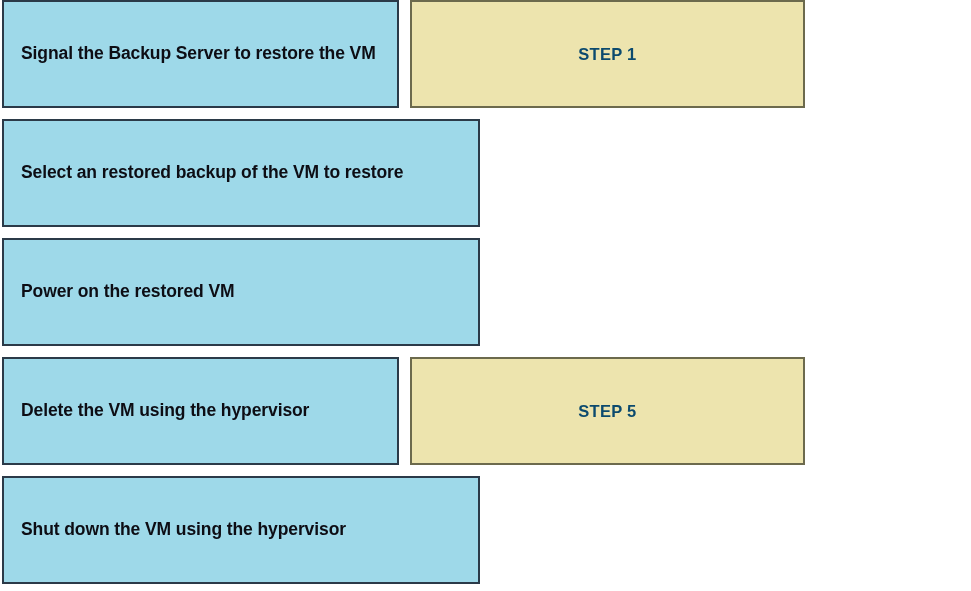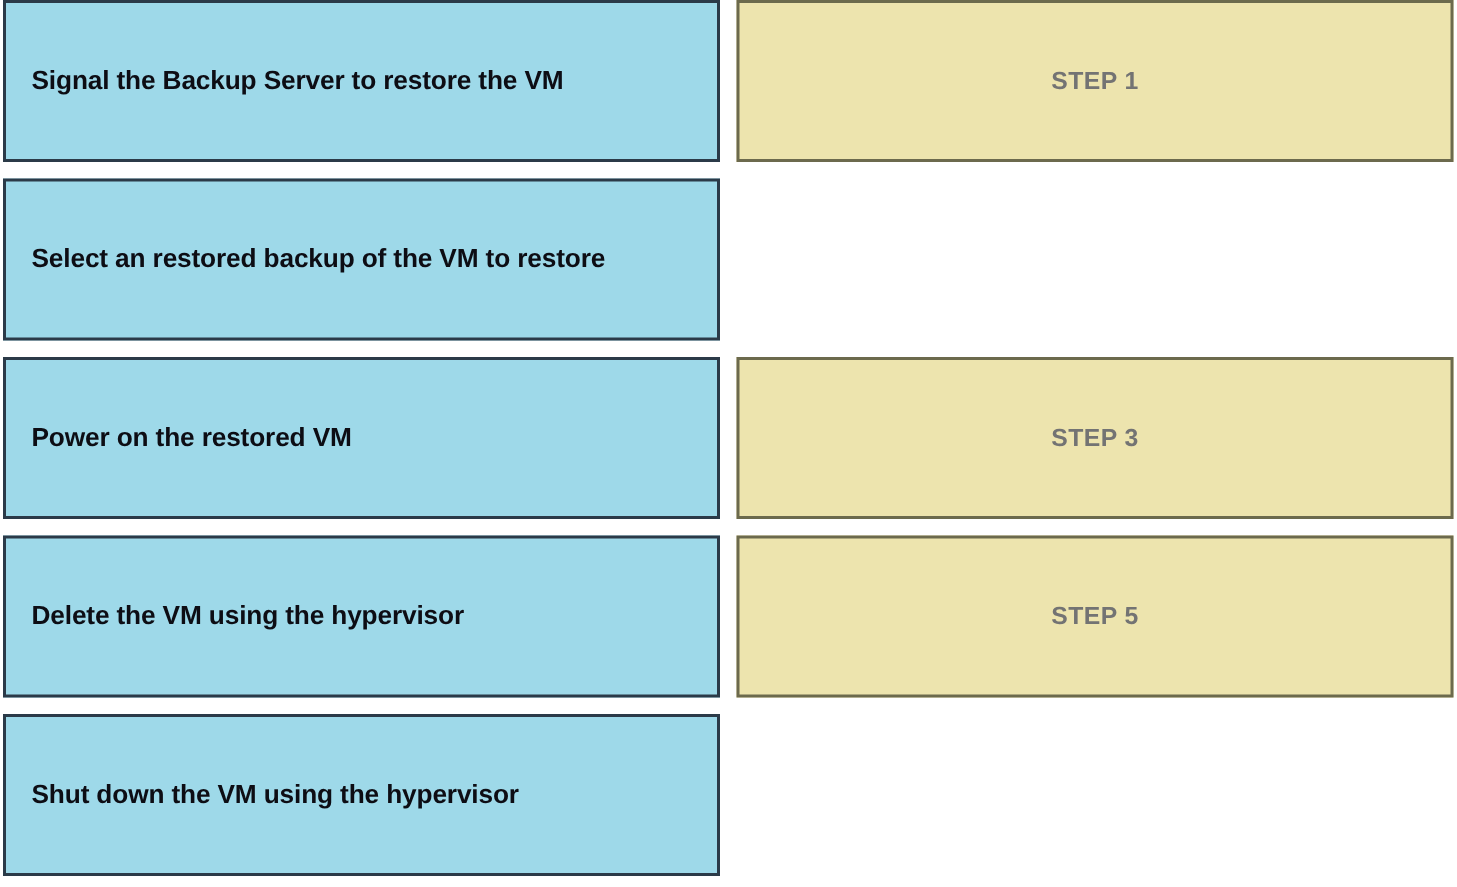--- a/index.html
+++ b/index.html
@@ -14,21 +14,21 @@
     overflow: hidden;
   }
   #matching-exhibit {
     position: relative;
     width: 971px;
     height: 591px;
     background: #ffffff;
   }
   .match-row {
     display: flex;
-    width: 971px;
+    width: 805px;
     height: 108px;
     margin-bottom: 11px;
   }
   .match-row:last-child {
     margin-bottom: 0;
   }
   .cell {
     box-sizing: border-box;
     display: flex;
     align-items: center;
@@ -59,21 +59,21 @@
     font-size: 17.5px;
     font-weight: bold;
     color: #0d0d14;
     line-height: 1.35;
     letter-spacing: -0.1px;
     text-align: left;
   }
   .step-text {
     font-size: 16.5px;
     font-weight: bold;
-    color: #737373;
+    color: #0c4a6e;
     letter-spacing: 0.3px;
     text-align: center;
   }
 </style>
 </head>
 <body>
 
 <div id="matching-exhibit">
 
   <div class="match-row">
@@ -91,23 +91,20 @@
       <span class="item-text">Select an restored backup of the VM to restore</span>
     </div>
     <div class="spacer"></div>
   </div>
 
   <div class="match-row">
     <div class="cell cell-item indented">
       <span class="item-text">Power on the restored VM</span>
     </div>
     <div class="spacer"></div>
-    <div class="cell cell-step">
-      <span class="step-text">STEP 3</span>
-    </div>
   </div>
 
   <div class="match-row">
     <div class="cell cell-item">
       <span class="item-text">Delete the VM using the hypervisor</span>
     </div>
     <div class="spacer"></div>
     <div class="cell cell-step">
       <span class="step-text">STEP 5</span>
     </div>

